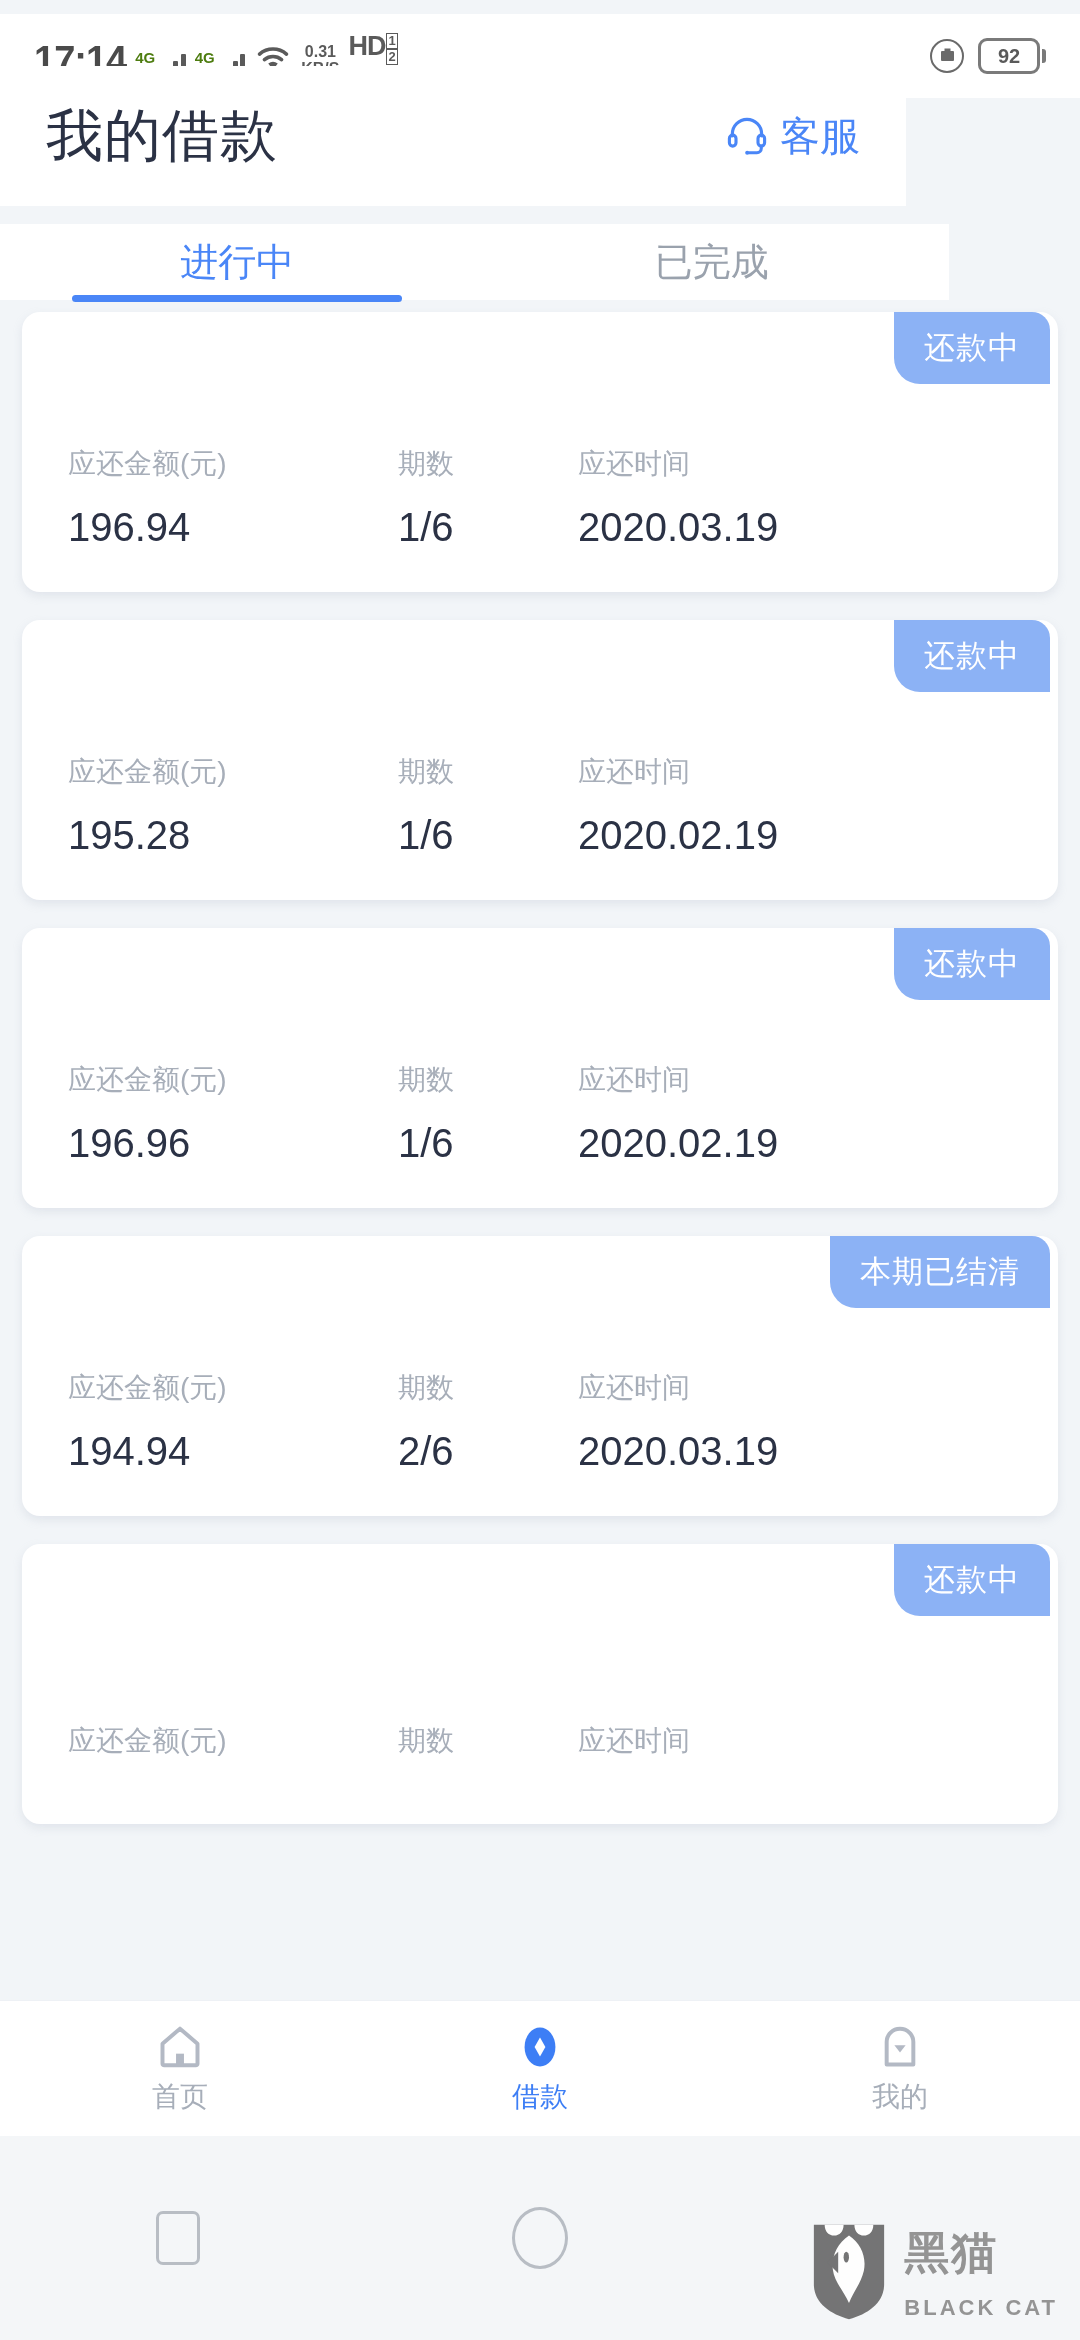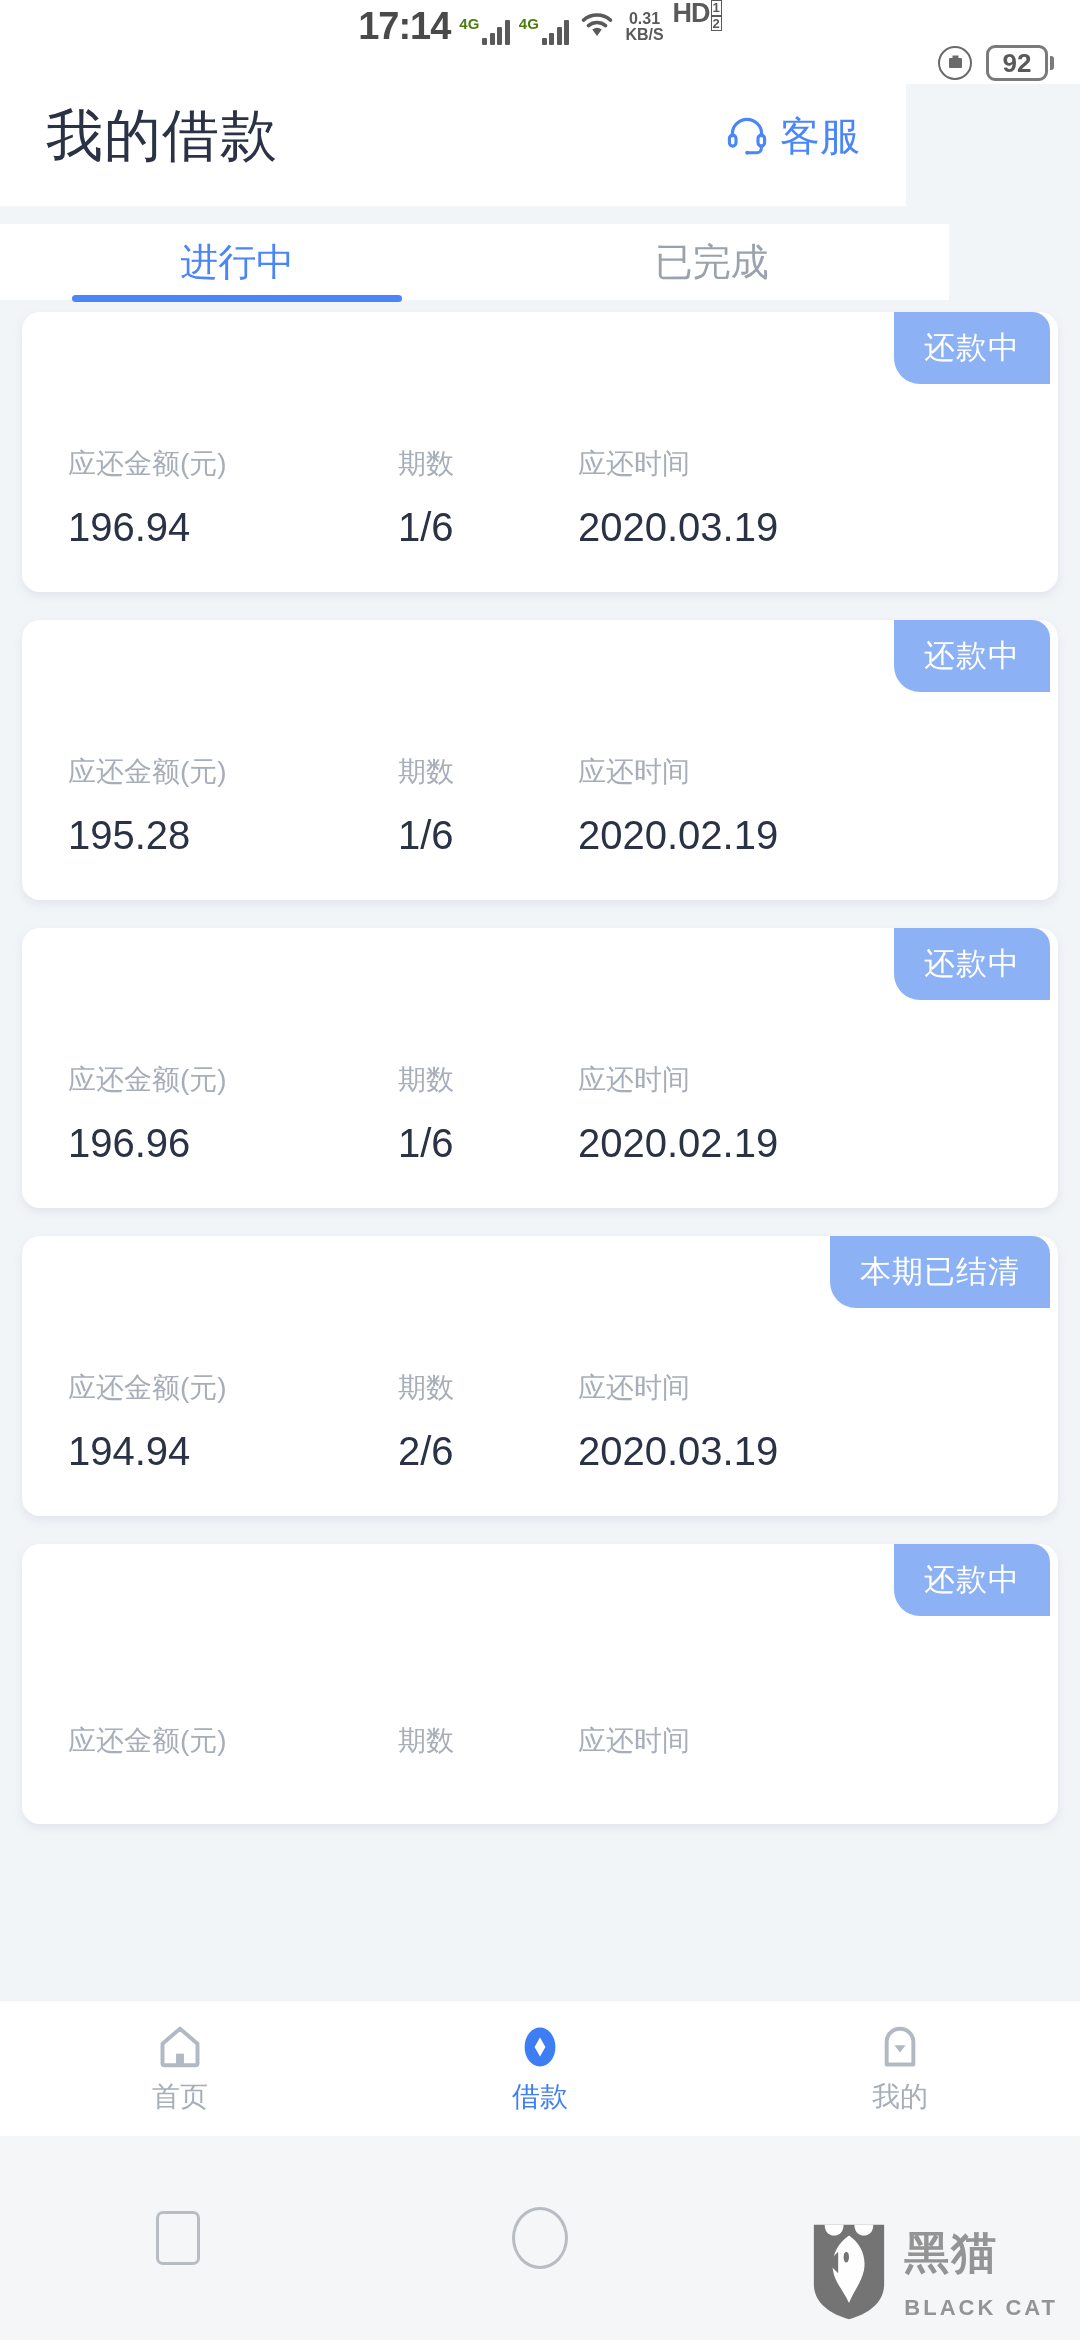--- a/index.html
+++ b/index.html
@@ -6,26 +6,25 @@
   html, body {
     width:1080px; height:2340px;
     background:#f2f5f8;
     font-family:"Liberation Sans","DejaVu Sans",sans-serif;
     overflow:hidden;
   }
   .phone { position:relative; width:1080px; height:2340px; background:#f2f5f8; }
 
   
   .statusbar {
-    position:absolute; top:0; left:0; width:1080px; height:84px;
+    position:absolute; top:14px; left:0; width:1080px; height:84px;
     background:#ffffff;
     display:flex; align-items:center;
-    padding:0 26px;
+    padding:0 34px;
     color:#5a5a5a;
-    flex-direction:column;
   }
   .sb-left { display:flex; align-items:flex-end; gap:9px; }
   .sb-clock { font-size:38px; font-weight:600; letter-spacing:-1px; color:#4a4a4a; line-height:1; }
   .sig { display:flex; align-items:flex-end; gap:3px; }
   .sig .g4 { font-size:15px; font-weight:700; line-height:1; margin-bottom:14px; color:#4d7c0f;}
   .bars { display:flex; align-items:flex-end; gap:2.5px; height:26px; }
   .bars i { width:5px; background:#5a5a5a; display:block; border-radius:1px; }
   .bars i:nth-child(1){height:7px;} .bars i:nth-child(2){height:12px;}
   .bars i:nth-child(3){height:18px;} .bars i:nth-child(4){height:25px;}
   .wifi { margin-bottom:2px; }
@@ -35,21 +34,21 @@
   .hd-nums { display:flex; flex-direction:column; font-size:13px; font-weight:700; line-height:1.05;}
   .hd-nums span { border:1.5px solid #5a5a5a; padding:0 1px; }
   .sb-right { margin-left:auto; display:flex; align-items:center; gap:14px; }
   .lockico { width:34px; height:34px; border:2.5px solid #6a6a6a; border-radius:50%;
              display:flex; align-items:center; justify-content:center; }
   .lockico::before { content:""; width:13px; height:10px; background:#6a6a6a; border-radius:1px;
                      box-shadow:0 -6px 0 -3.5px #6a6a6a; }
   .batt { display:flex; align-items:center; }
   .batt-body { width:62px; height:36px; border:3px solid #7a7a7a; border-radius:9px;
                display:flex; align-items:center; justify-content:center; }
-  .batt-body span { font-size:26px; font-weight:700; color:#5a5a5a; }
+  .batt-body span { font-size:20px; font-weight:700; color:#5a5a5a; }
   .batt-cap { width:4px; height:14px; background:#7a7a7a; border-radius:0 3px 3px 0; margin-left:2px;}
 
   
   .appbar {
     position:absolute; top:66px; left:0; width:906px; height:140px;
     background:#ffffff; display:flex; align-items:center; padding:0 46px;
   }
   .app-title { font-size:57px; color:#2b3245; font-weight:400; letter-spacing:1px; }
   .cs-btn { margin-left:auto; display:flex; align-items:center; gap:11px; color:#4a86f7; }
   .cs-label { font-size:40px; color:#4a86f7; }

